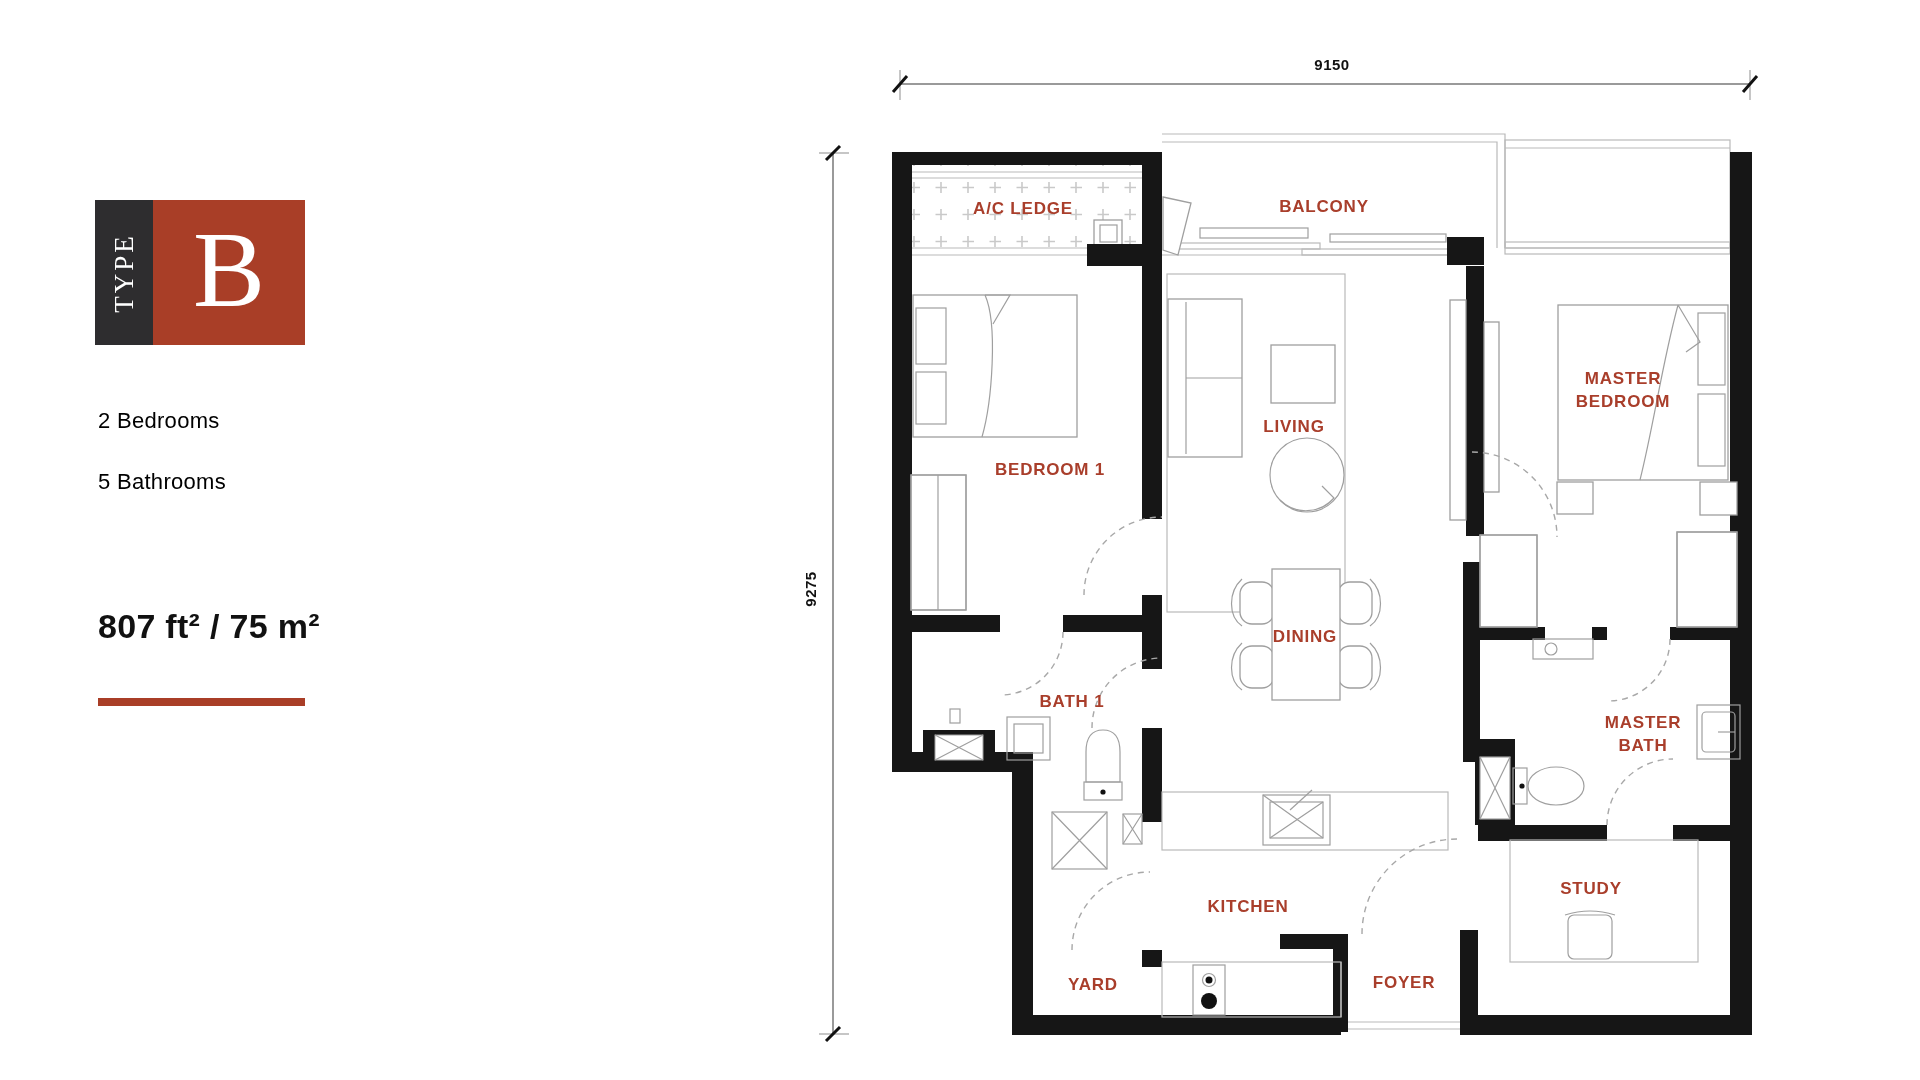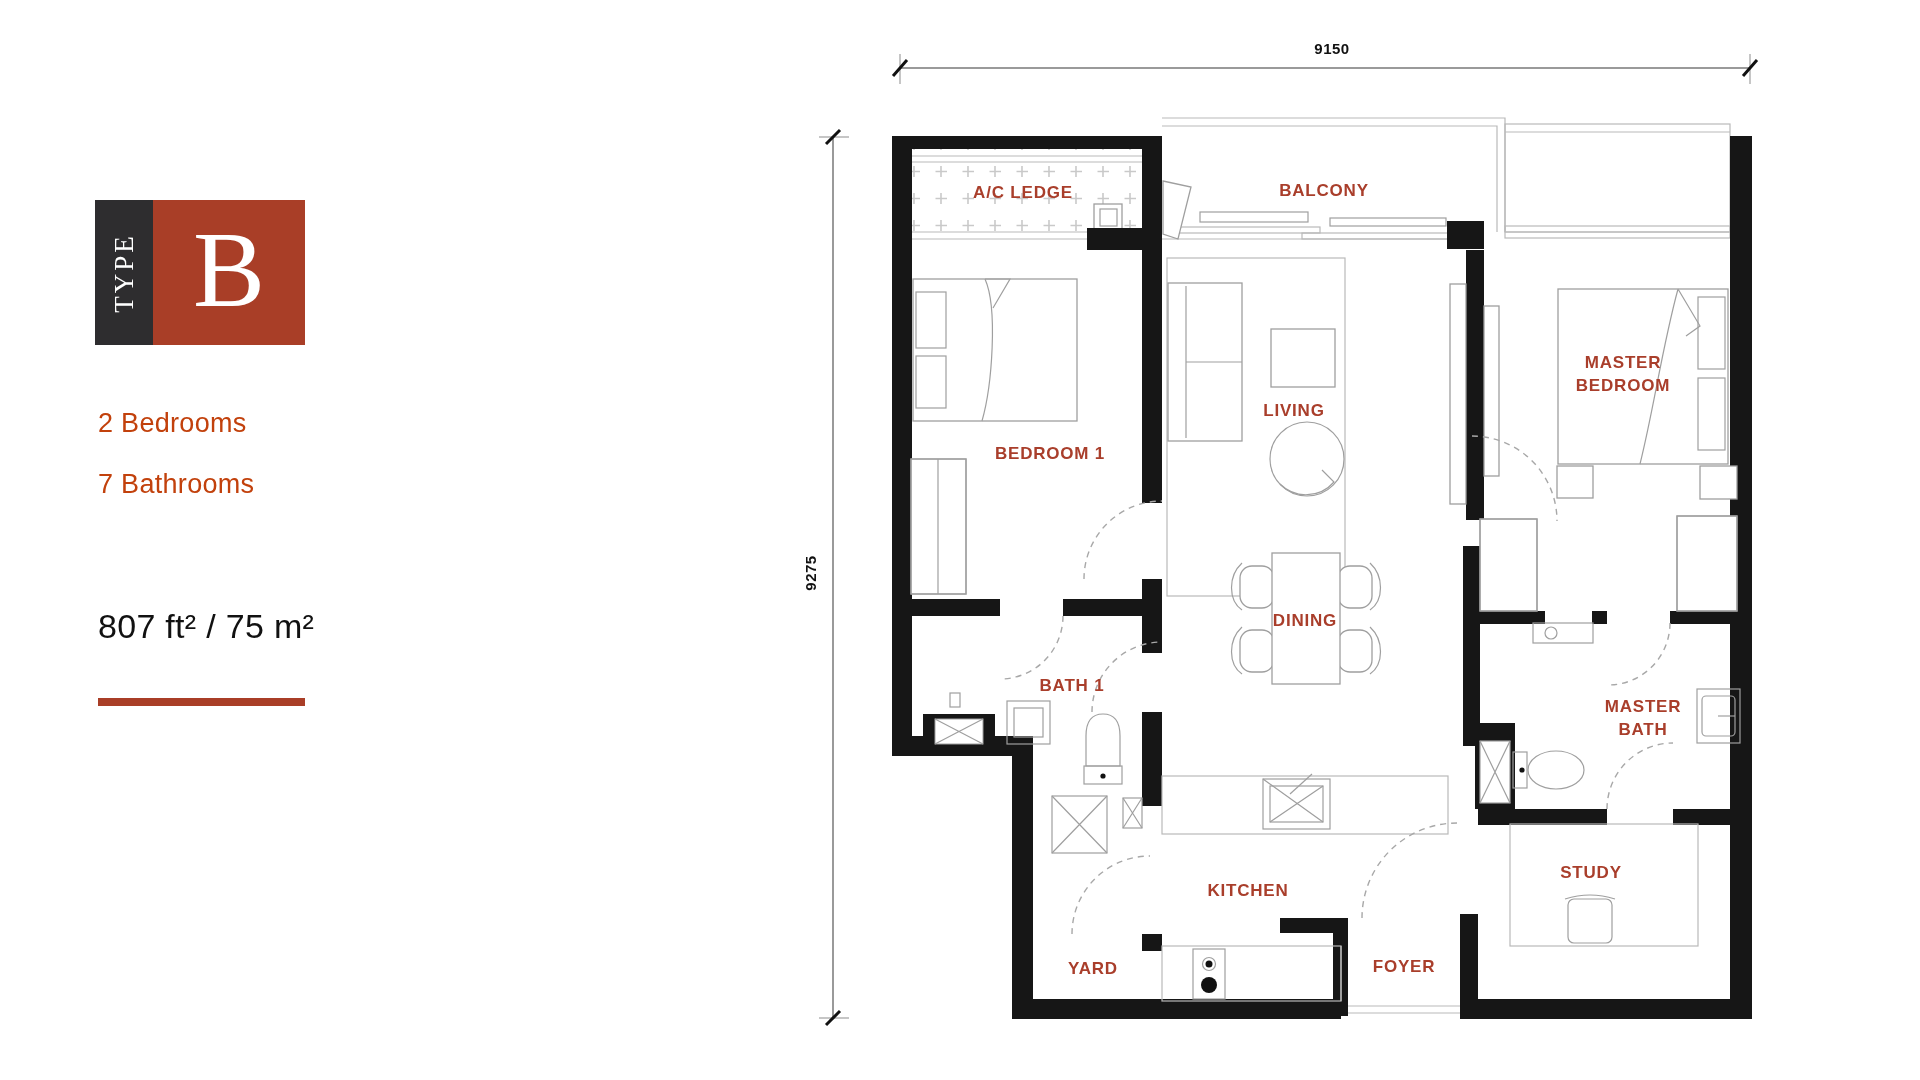--- a/index.html
+++ b/index.html
@@ -16,28 +16,28 @@
   .badge-type{width:58px;height:145px;background:#2e2d2f;position:relative}
   .badge-type span{position:absolute;left:50%;top:50%;
     transform:translate(-50%,-50%) rotate(-90deg);
     font-family:"Liberation Serif",serif;color:#fff;font-size:27px;
     letter-spacing:3px;white-space:nowrap}
   .badge-letter{width:152px;height:145px;background:var(--accent);
     display:flex;align-items:center;justify-content:center}
   .badge-letter span{font-family:"Liberation Serif",serif;color:#fff;
     font-size:108px;line-height:1;margin-top:-6px}
   .info-list{position:absolute;left:98px;top:408px}
-  .info-item{font-size:27px;color:#c2410c;height:61px;letter-spacing:.3px}
+  .info-item{font-size:22px;color:#000000;height:61px;letter-spacing:.3px}
   .area{position:absolute;left:98px;top:607px;font-size:34px;color:#111;
-    letter-spacing:.3px;font-weight:400}
+    letter-spacing:.3px;font-weight:700}
   .rule{position:absolute;left:98px;top:698px;width:207px;height:8px;
     background:var(--accent)}
 
   
-  .plan{position:absolute;left:790px;top:16px}
+  .plan{position:absolute;left:790px;top:32px}
   svg text{font-family:"Liberation Sans",sans-serif;font-weight:bold;
     fill:var(--label);font-size:17px;letter-spacing:.8px;text-anchor:middle}
   svg text.dim{fill:#111;font-size:15px;letter-spacing:.5px}
   .w{fill:var(--wall)}
   .thin{fill:none;stroke:var(--thin);stroke-width:1.2}
   .furn{fill:#fff;stroke:var(--furn);stroke-width:1.3}
   .furnl{fill:none;stroke:var(--furn);stroke-width:1.2}
   .arc{fill:none;stroke:#a8a8a8;stroke-width:1.4;stroke-dasharray:6 5}
   .dimline{stroke:var(--dim);stroke-width:2;fill:none}
   .tick{stroke:#111;stroke-width:3}
@@ -52,21 +52,21 @@
     <div class="badge-type">
       <span>TYPE</span>
     </div>
     <div class="badge-letter">
       <span>B</span>
     </div>
   </div>
 
   <div class="info-list">
     <div class="info-item">2 Bedrooms</div>
-    <div class="info-item">7 Bathrooms</div>
+    <div class="info-item">5 Bathrooms</div>
   </div>
 
   <div class="area">807 ft² / 75 m²</div>
   <div class="rule"></div>
 
   <div class="plan">
   <svg width="980" height="1040" viewBox="780 20 980 1040">
     <defs>
       <pattern id="plus" width="27" height="27" patternUnits="userSpaceOnUse">
         <path d="M13 8 V19 M7.5 13.5 H19" stroke="#c9c9c9" stroke-width="1.6" fill="none"></path>

